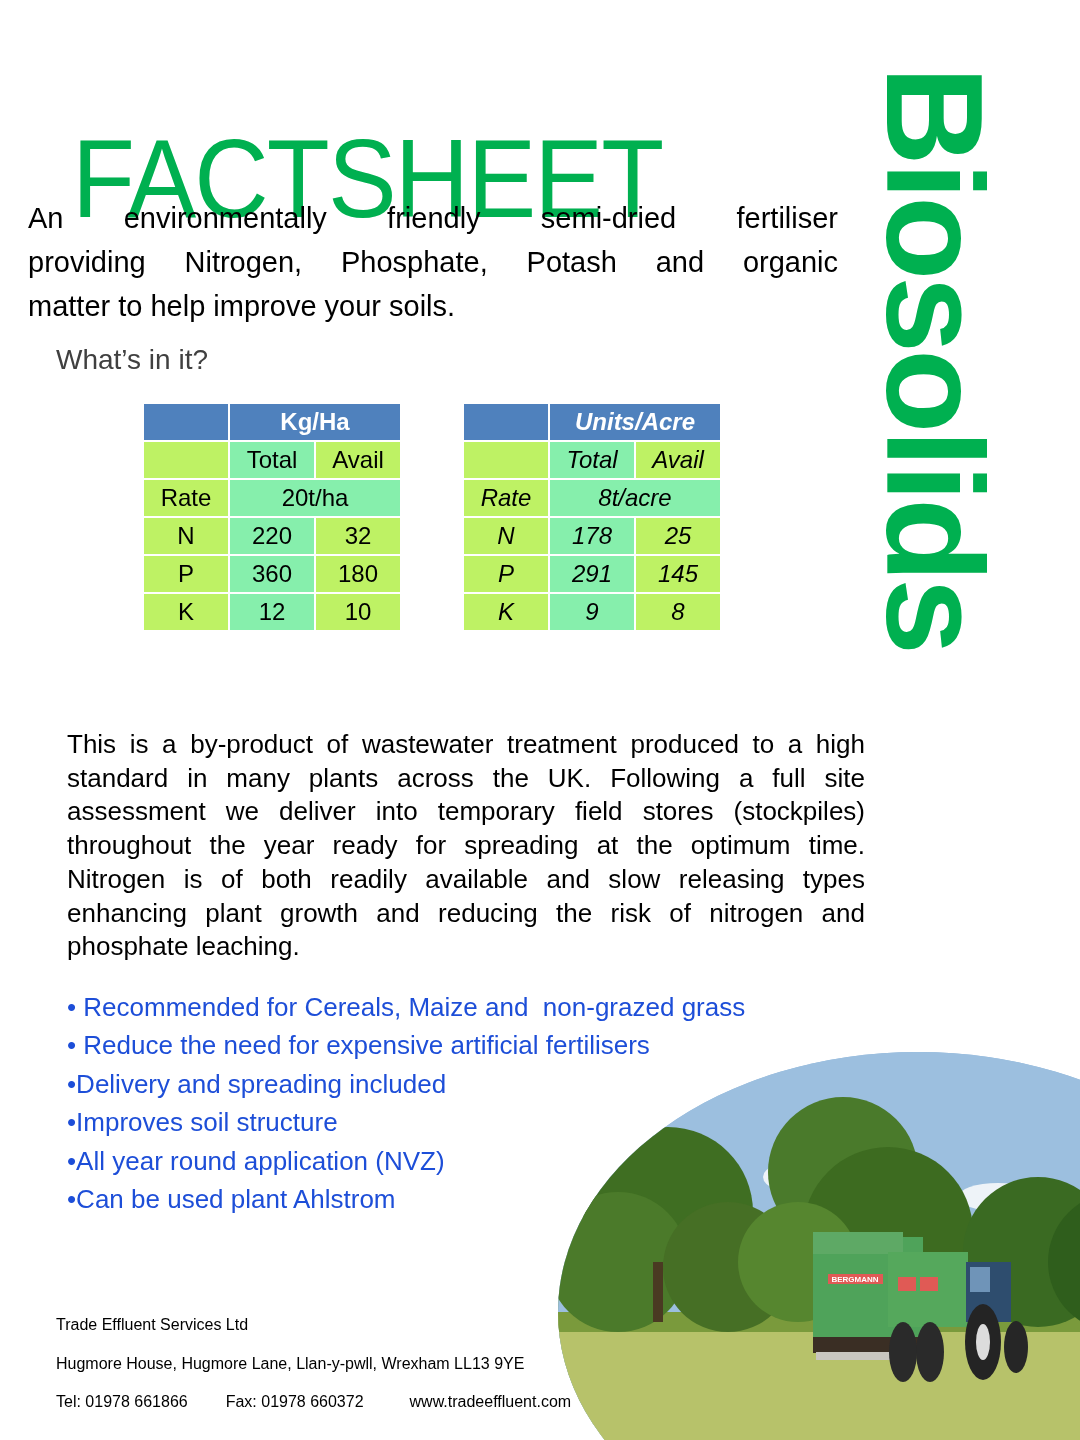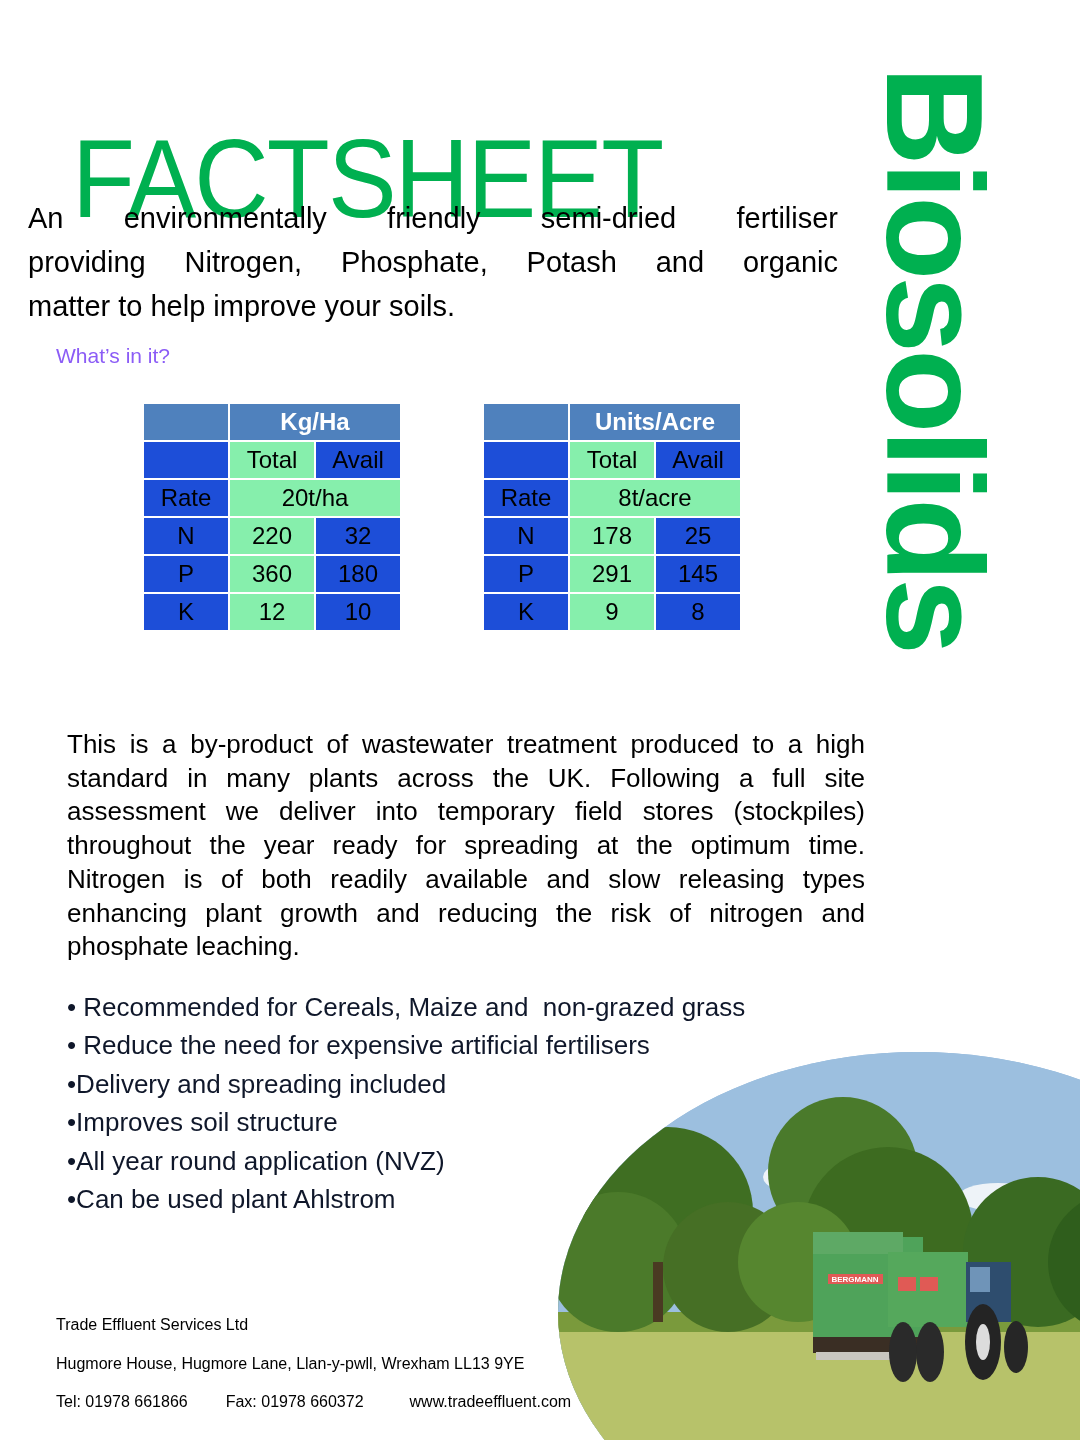--- a/index.html
+++ b/index.html
@@ -30,45 +30,45 @@
   }
   .intro {
     position: absolute; left: 28px; top: 196px; width: 810px;
     font-size: 29px; line-height: 44px; text-align: justify;
     text-align-last: left;
   }
   .intro-line { display: block; text-align: justify; text-align-last: justify; }
   .intro-line.last { text-align-last: left; }
   .subtitle {
     position: absolute; left: 56px; top: 344px;
-    font-size: 21px; color: #8b5cf6;
+    font-size: 28px; color: #404040;
   }
   table.nutrients {
     position: absolute; top: 402px;
     border-collapse: separate; border-spacing: 2px;
     font-size: 24px; text-align: center;
   }
   table.nutrients td { height: 36px; padding: 0; }
   table.nutrients td.c0 { width: 84px; }
   table.nutrients td.c1 { width: 84px; }
   table.nutrients td.c2 { width: 84px; }
   .hdr { background: #4f81bd; color: #fff; font-weight: bold; }
-  .dark { background: #1d4ed8; }
+  .dark { background: #bef264; }
   .light { background: #86efac; margin-top: 47px; }
   #table-kg { left: 142px; }
-  #table-acre { left: 482px; }
+  #table-acre { left: 462px; font-style: italic; }
   .body-para {
     position: absolute; left: 67px; top: 728px; width: 798px;
     font-size: 26px; line-height: 33.7px;
   }
   .body-line { display: block; text-align: justify; text-align-last: justify; }
   .body-line.last { text-align-last: left; }
   .bullets {
     position: absolute; left: 67px; top: 988px;
-    font-size: 26px; color: #0f172a; line-height: 38.4px;
+    font-size: 26px; color: #1d4ed8; line-height: 38.4px;
     list-style: none; margin: 0; padding: 0;
   }
   .bullets li { white-space: pre; }
   .photo {
     position: absolute; left: 558px; top: 1052px;
     width: 720px; height: 520px; border-radius: 50%;
     overflow: hidden;
     background: linear-gradient(180deg, #8fb5d9 0%, #a9c8e2 35%, #c6dbe9 45%, #5d8a38 46%, #4d7a2a 70%, #b9c46a 78%, #c8cc7a 100%);
   }
   .photo svg { position: absolute; left: 0; top: 0; }

